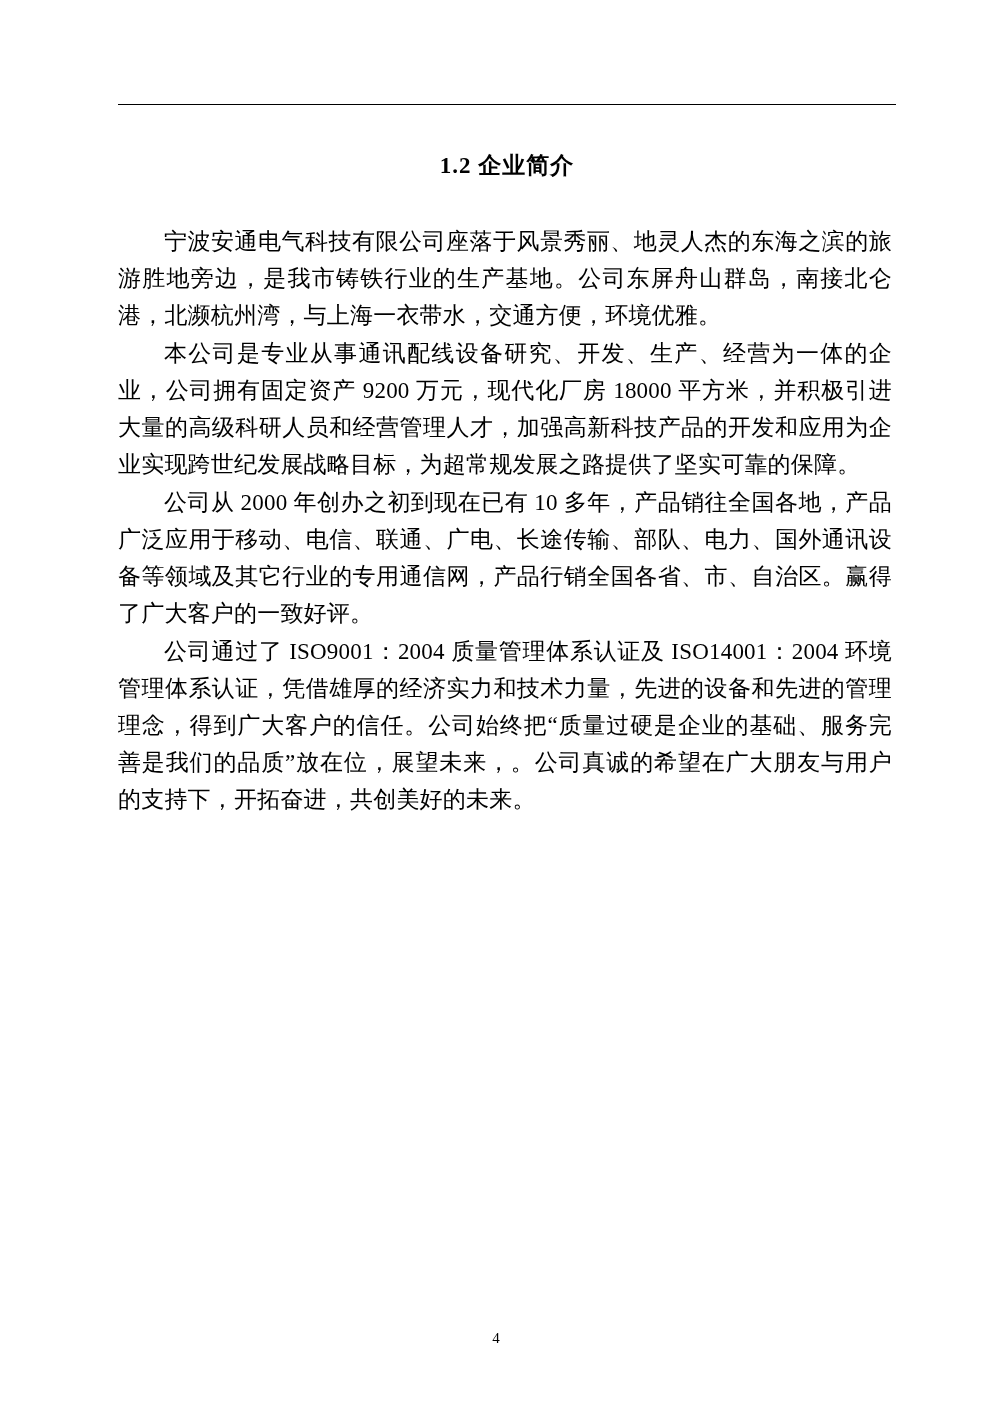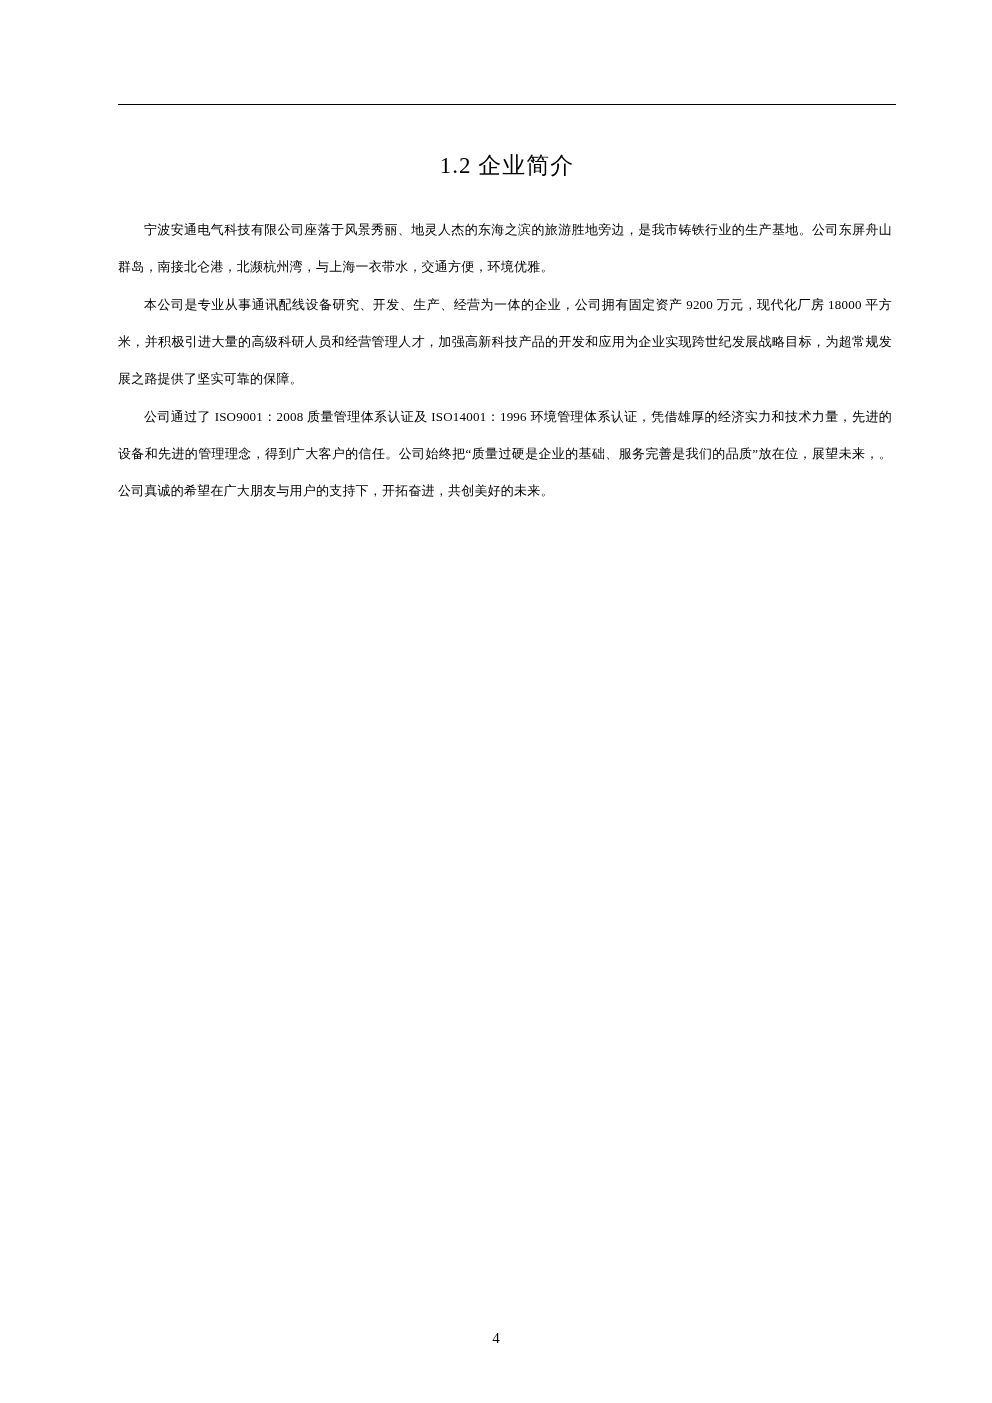--- a/index.html
+++ b/index.html
@@ -33,26 +33,26 @@
   .content {
     position: absolute;
     left: 118px;
     top: 150px;
     width: 778px;
   }
   .doc-title {
     text-align: center;
     font-size: 23px;
     letter-spacing: 1px;
-    margin: 0 0 30px 0;
-    font-weight: normal;
+    margin: 0 0 42px 0;
+    font-weight: bold;
     font-family: "Liberation Serif", "DejaVu Serif", serif;
   }
   .para {
-    font-size: 13px;
+    font-size: 23px;
     line-height: 37px;
     text-align: justify;
     text-justify: inter-ideograph;
     text-indent: 2em;
     margin: 0 4px 1px 0;
     letter-spacing: 0.2px;
   }
   .page-number {
     position: absolute;
     left: 0;
@@ -68,18 +68,19 @@
 
 <div class="page">
 
   <div class="header-rule"></div>
 
   <div class="content">
     <h1 class="doc-title">1.2 企业简介</h1>
 
     <p class="para">宁波安通电气科技有限公司座落于风景秀丽、地灵人杰的东海之滨的旅游胜地旁边，是我市铸铁行业的生产基地。公司东屏舟山群岛，南接北仑港，北濒杭州湾，与上海一衣带水，交通方便，环境优雅。</p>
     <p class="para">本公司是专业从事通讯配线设备研究、开发、生产、经营为一体的企业，公司拥有固定资产 9200 万元，现代化厂房 18000 平方米，并积极引进大量的高级科研人员和经营管理人才，加强高新科技产品的开发和应用为企业实现跨世纪发展战略目标，为超常规发展之路提供了坚实可靠的保障。</p>
-    <p class="para">公司通过了 ISO9001：2008 质量管理体系认证及 ISO14001：1996 环境管理体系认证，凭借雄厚的经济实力和技术力量，先进的设备和先进的管理理念，得到广大客户的信任。公司始终把“质量过硬是企业的基础、服务完善是我们的品质”放在位，展望未来，。公司真诚的希望在广大朋友与用户的支持下，开拓奋进，共创美好的未来。</p>
+    <p class="para">公司从 2000 年创办之初到现在已有 10 多年，产品销往全国各地，产品广泛应用于移动、电信、联通、广电、长途传输、部队、电力、国外通讯设备等领域及其它行业的专用通信网，产品行销全国各省、市、自治区。赢得了广大客户的一致好评。</p>
+    <p class="para">公司通过了 ISO9001：2004 质量管理体系认证及 ISO14001：2004 环境管理体系认证，凭借雄厚的经济实力和技术力量，先进的设备和先进的管理理念，得到广大客户的信任。公司始终把“质量过硬是企业的基础、服务完善是我们的品质”放在位，展望未来，。公司真诚的希望在广大朋友与用户的支持下，开拓奋进，共创美好的未来。</p>
   </div>
 
   <div class="page-number">4</div>
 
 </div>
 
 </body></html>

